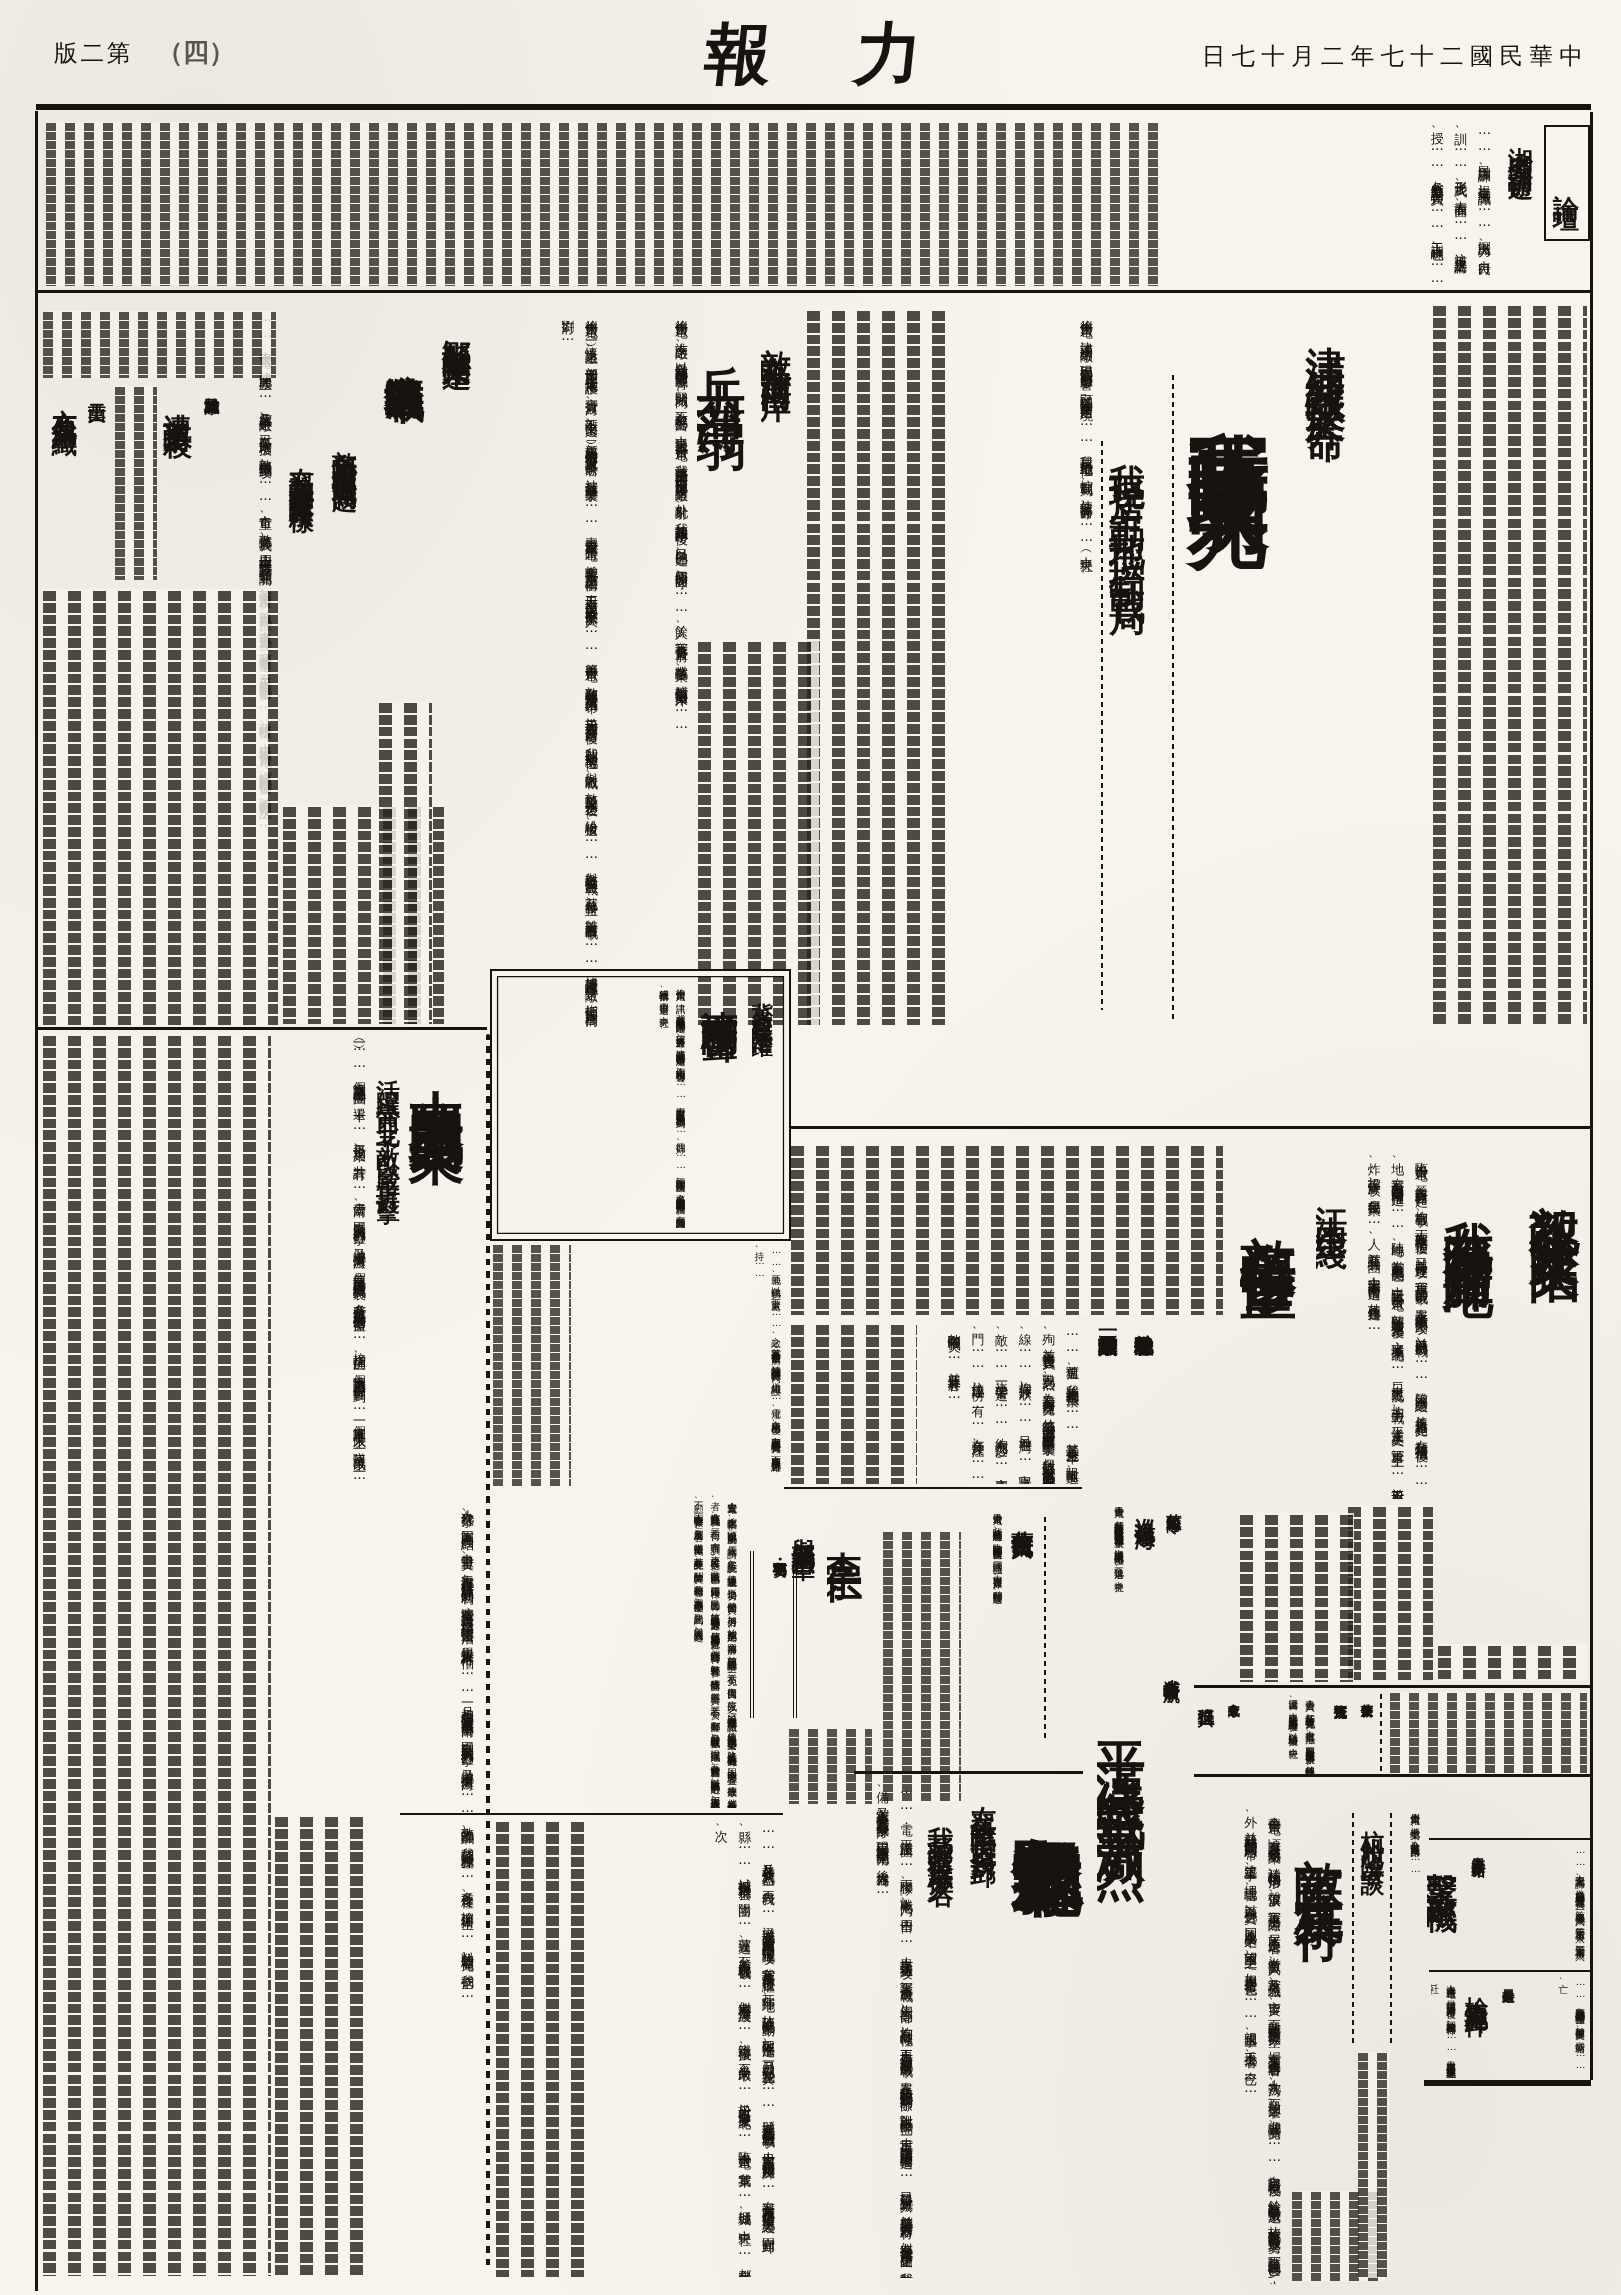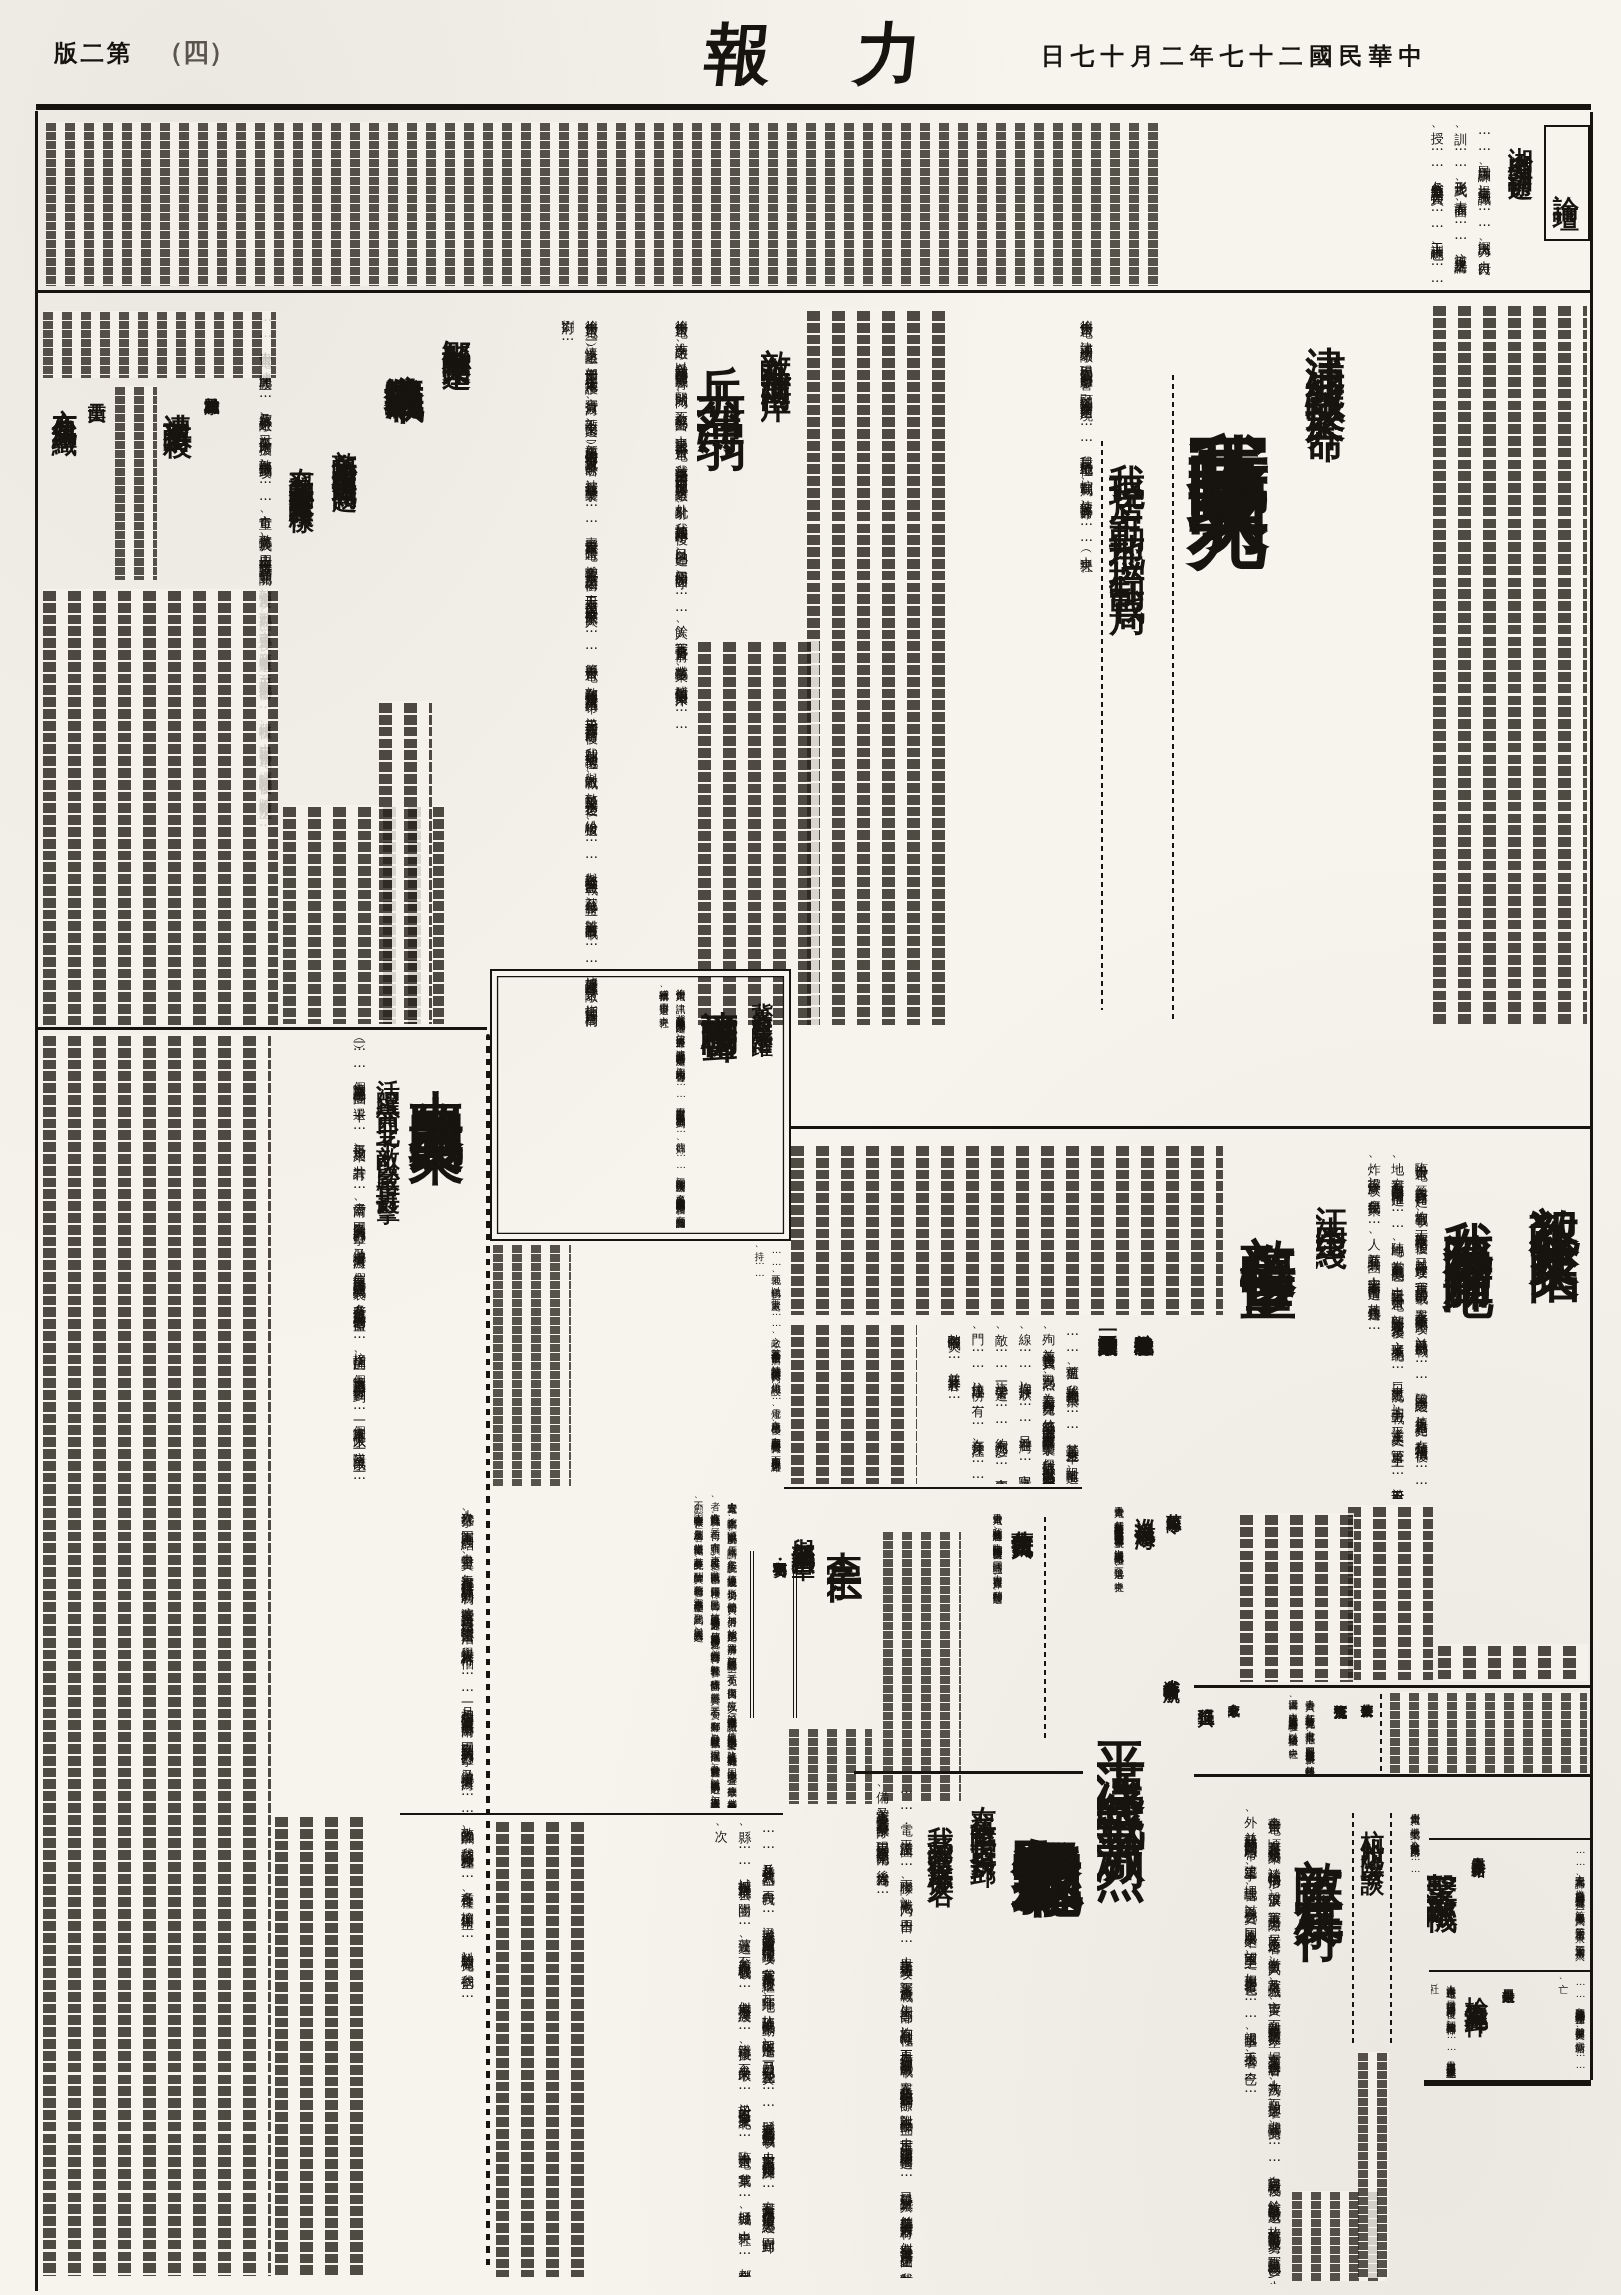--- a/index.html
+++ b/index.html
@@ -22,22 +22,22 @@
   .greek{position:absolute;opacity:.82;
     background-image:repeating-linear-gradient(180deg,#f6f4ec 0 2.1px,transparent 2.1px 11.8px),
                      repeating-linear-gradient(90deg,#2a261f 0 13px,#f6f4ec 13px 25px);}
   .greek-sm{position:absolute;opacity:.78;
     background-image:repeating-linear-gradient(180deg,#f6f4ec 0 1.4px,transparent 1.4px 9px),
                      repeating-linear-gradient(90deg,#2a261f 0 9.7px,#f6f4ec 9.7px 19px);}
   .box{border:2.1px solid #17140f;box-shadow:inset 0 0 0 4.9px #f6f4ec, inset 0 0 0 6.2px #17140f;}
   .quote{border-left:4.9px double #17140f;border-right:4.9px double #17140f;padding:0 3.5px;}
   .mast{display:flex;justify-content:space-between;align-items:center;
     font-weight:900;font-size:67px;transform:skewX(-6deg);}
-  .date{font-weight:700;font-size:23.6px;letter-spacing:6.2px;white-space:nowrap;}
-  .pagelab{font-weight:700;font-size:23.6px;letter-spacing:2.8px;}
+  .date{font-weight:400;font-size:23.6px;letter-spacing:6.2px;text-align:right;white-space:nowrap;}
+  .pagelab{font-weight:400;font-size:23.6px;letter-spacing:2.8px;}
   .badge{font-weight:900;font-size:26px;color:#5a564d;}
   .ed-label{border:2.1px solid #17140f;display:flex;align-items:center;justify-content:center;
     font-weight:900;font-size:26px;letter-spacing:9.7px;}
 </style>
 </head>
 <body>
 
 <div class="page">
 
   <div class="block date" style="left:1041px;top:40px;width:548px;height:37px;">日七十月二年七十二國民華中</div>

